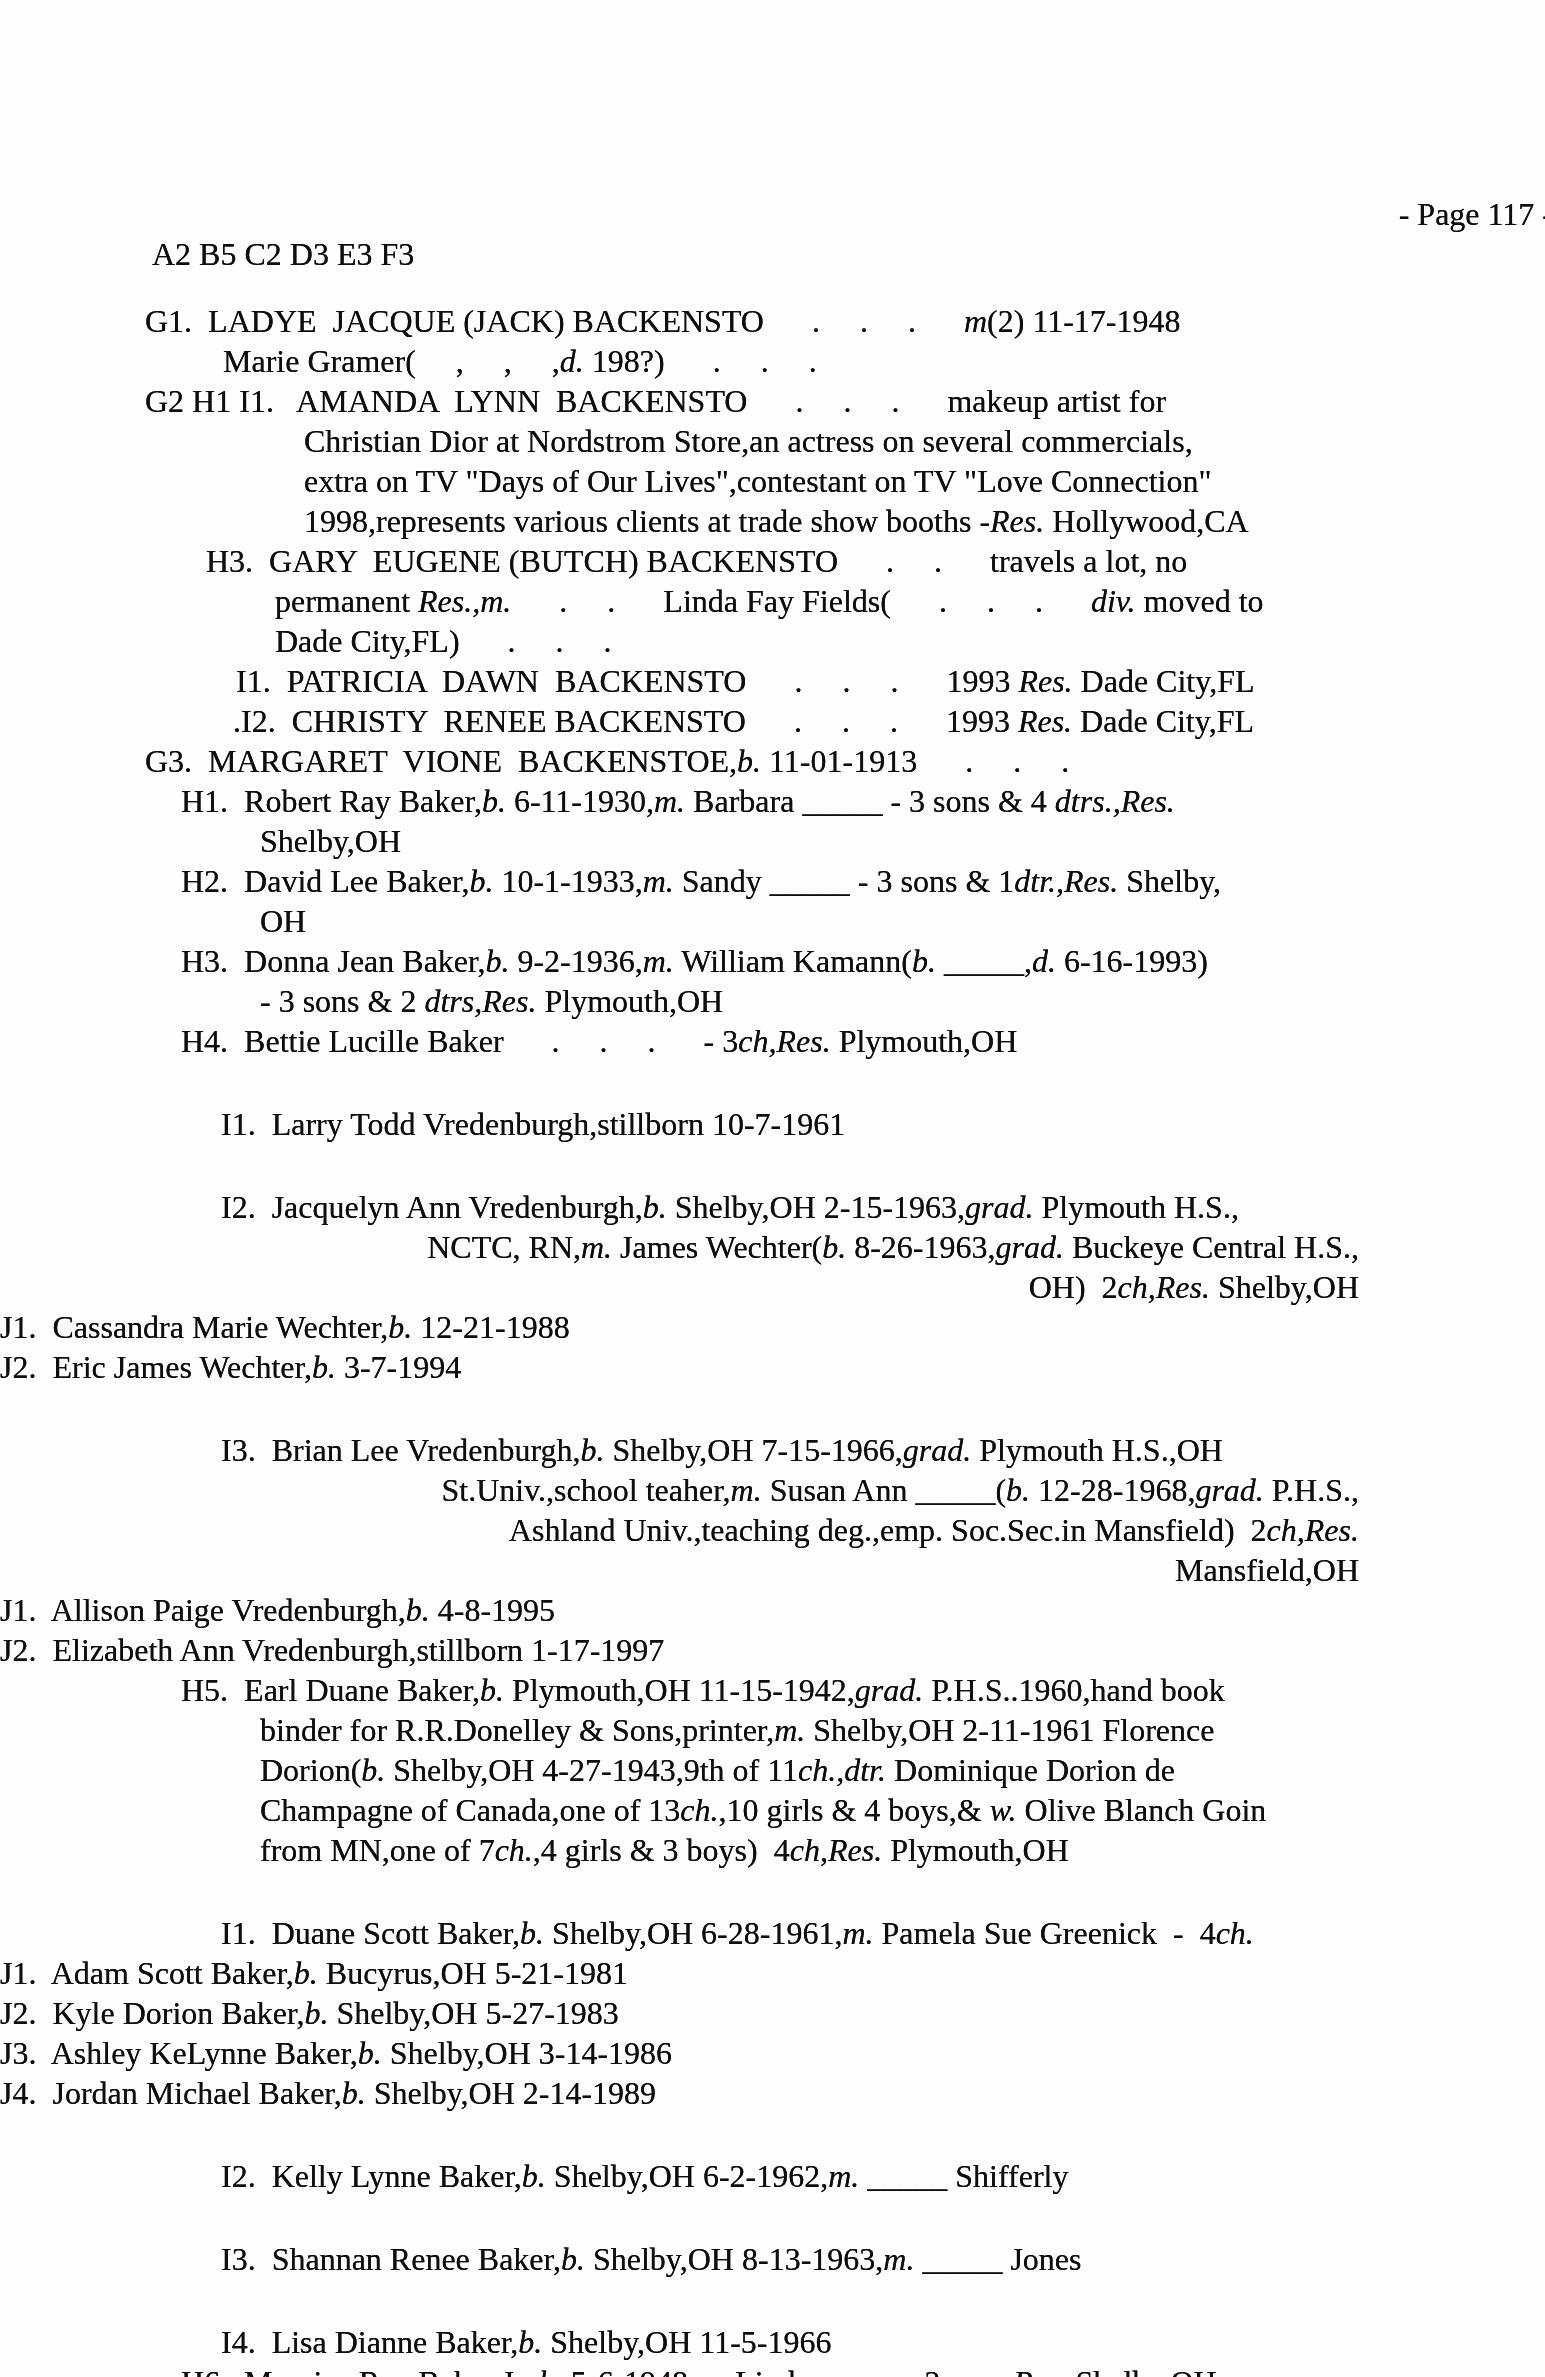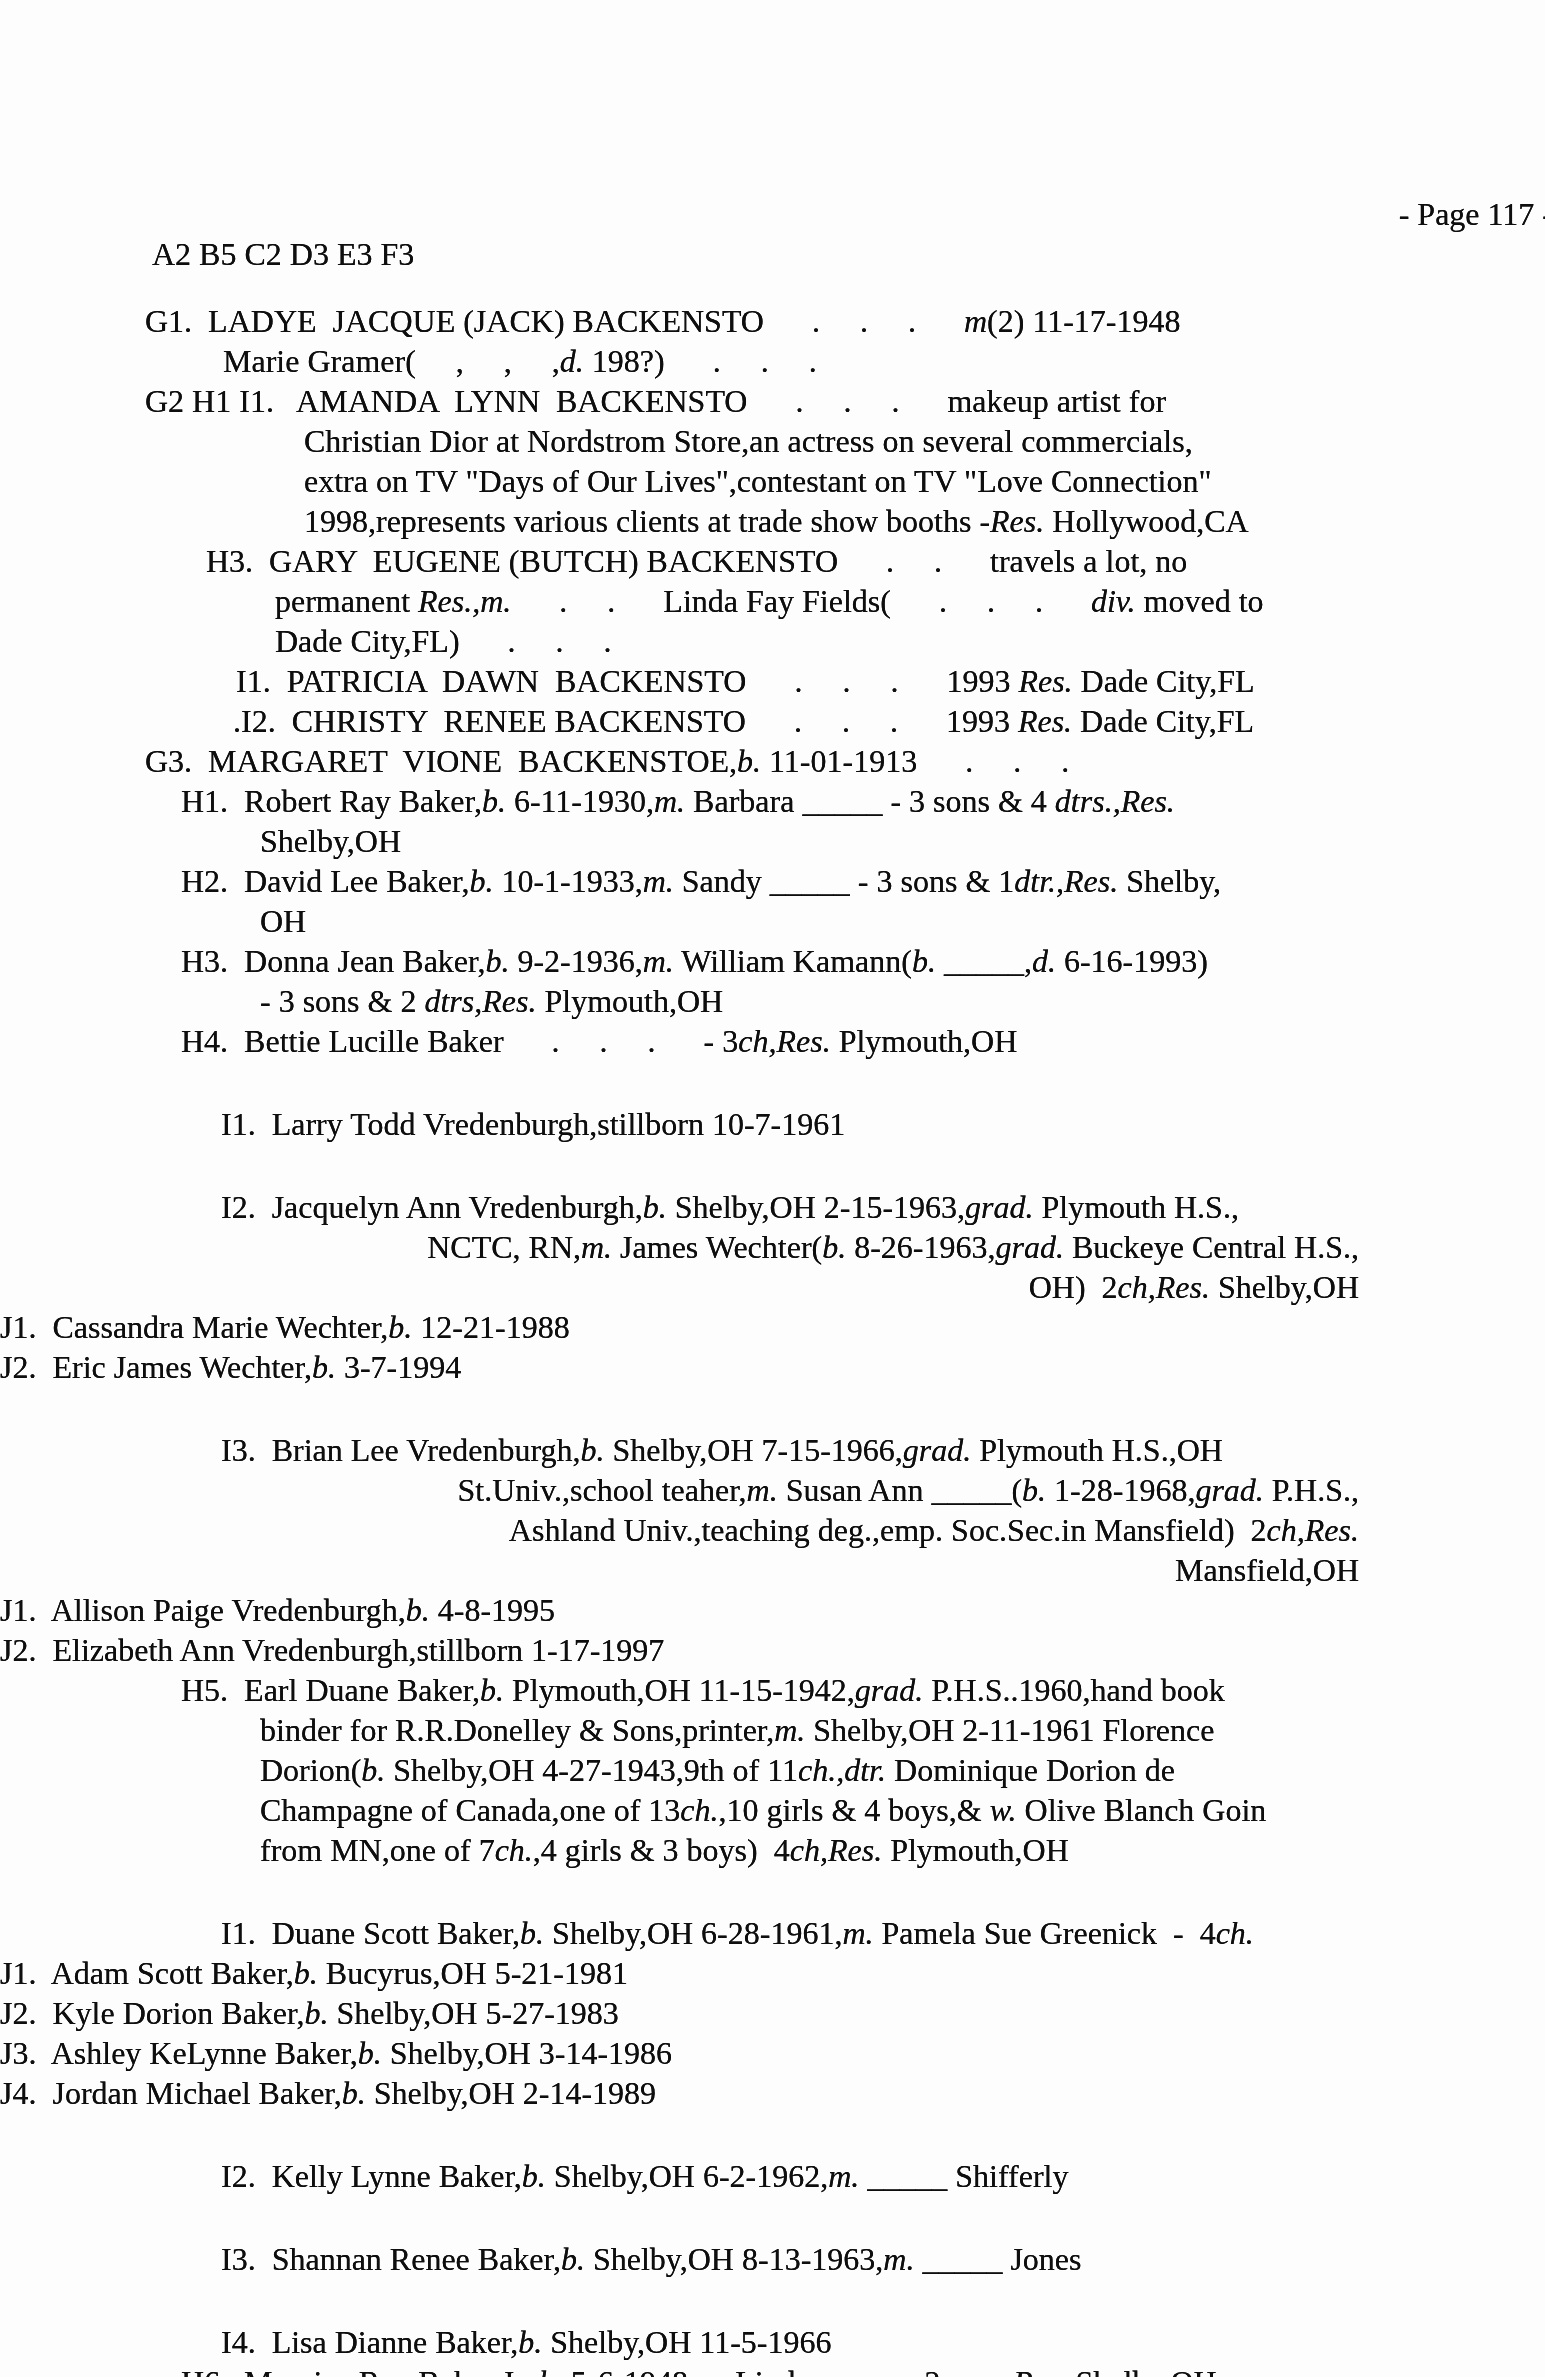--- a/index.html
+++ b/index.html
@@ -76,21 +76,21 @@
       <div class="line lv-h"><span>H3.  Donna Jean Baker,</span><span class="it">b.</span><span> 9-2-1936,</span><span class="it">m.</span><span> William Kamann(</span><span class="it">b.</span><span> </span><span>_____</span><span>,</span><span class="it">d.</span><span> 6-16-1993)</span></div>
       <div class="line lv-hc"><span>- 3 sons &amp; 2 </span><span class="it">dtrs,Res.</span><span> Plymouth,OH</span></div>
       <div class="line lv-h"><span>H4.  Bettie Lucille Baker      .     .     .      - 3</span><span class="it">ch,Res.</span><span> Plymouth,OH</span></div>
       <div class="line lv-i"><span>I1.  Larry Todd Vredenburgh,stillborn 10-7-1961</span></div>
       <div class="line lv-i"><span>I2.  Jacquelyn Ann Vredenburgh,</span><span class="it">b.</span><span> Shelby,OH 2-15-1963,</span><span class="it">grad.</span><span> Plymouth H.S.,</span></div>
       <div class="line lv-ic"><span>NCTC, RN,</span><span class="it">m.</span><span> James Wechter(</span><span class="it">b.</span><span> 8-26-1963,</span><span class="it">grad.</span><span> Buckeye Central H.S.,</span></div>
       <div class="line lv-ic"><span>OH)  2</span><span class="it">ch,Res.</span><span> Shelby,OH</span></div>
       <div class="line lv-j"><span>J1.  Cassandra Marie Wechter,</span><span class="it">b.</span><span> 12-21-1988</span></div>
       <div class="line lv-j"><span>J2.  Eric James Wechter,</span><span class="it">b.</span><span> 3-7-1994</span></div>
       <div class="line lv-i"><span>I3.  Brian Lee Vredenburgh,</span><span class="it">b.</span><span> Shelby,OH 7-15-1966,</span><span class="it">grad.</span><span> Plymouth H.S.,OH</span></div>
-      <div class="line lv-ic"><span>St.Univ.,school teaher,</span><span class="it">m.</span><span> Susan Ann </span><span>_____</span><span>(</span><span class="it">b.</span><span> 1-28-1968,</span><span class="it">grad.</span><span> P.H.S.,</span></div>
+      <div class="line lv-ic"><span>St.Univ.,school teaher,</span><span class="it">m.</span><span> Susan Ann </span><span>_____</span><span>(</span><span class="it">b.</span><span> 12-28-1968,</span><span class="it">grad.</span><span> P.H.S.,</span></div>
       <div class="line lv-ic"><span>Ashland Univ.,teaching deg.,emp. Soc.Sec.in Mansfield)  2</span><span class="it">ch,Res.</span></div>
       <div class="line lv-ic"><span>Mansfield,OH</span></div>
       <div class="line lv-j"><span>J1.  Allison Paige Vredenburgh,</span><span class="it">b.</span><span> 4-8-1995</span></div>
       <div class="line lv-j"><span>J2.  Elizabeth Ann Vredenburgh,stillborn 1-17-1997</span></div>
       <div class="line lv-h"><span>H5.  Earl Duane Baker,</span><span class="it">b.</span><span> Plymouth,OH 11-15-1942,</span><span class="it">grad.</span><span> P.H.S..1960,hand book</span></div>
       <div class="line lv-hc"><span>binder for R.R.Donelley &amp; Sons,printer,</span><span class="it">m.</span><span> Shelby,OH 2-11-1961 Florence</span></div>
       <div class="line lv-hc"><span>Dorion(</span><span class="it">b.</span><span> Shelby,OH 4-27-1943,9th of 11</span><span class="it">ch.,dtr.</span><span> Dominique Dorion de</span></div>
       <div class="line lv-hc"><span>Champagne of Canada,one of 13</span><span class="it">ch.</span><span>,10 girls &amp; 4 boys,&amp; </span><span class="it">w.</span><span> Olive Blanch Goin</span></div>
       <div class="line lv-hc"><span>from MN,one of 7</span><span class="it">ch.</span><span>,4 girls &amp; 3 boys)  4</span><span class="it">ch,Res.</span><span> Plymouth,OH</span></div>
       <div class="line lv-i"><span>I1.  Duane Scott Baker,</span><span class="it">b.</span><span> Shelby,OH 6-28-1961,</span><span class="it">m.</span><span> Pamela Sue Greenick  -  4</span><span class="it">ch.</span></div>

